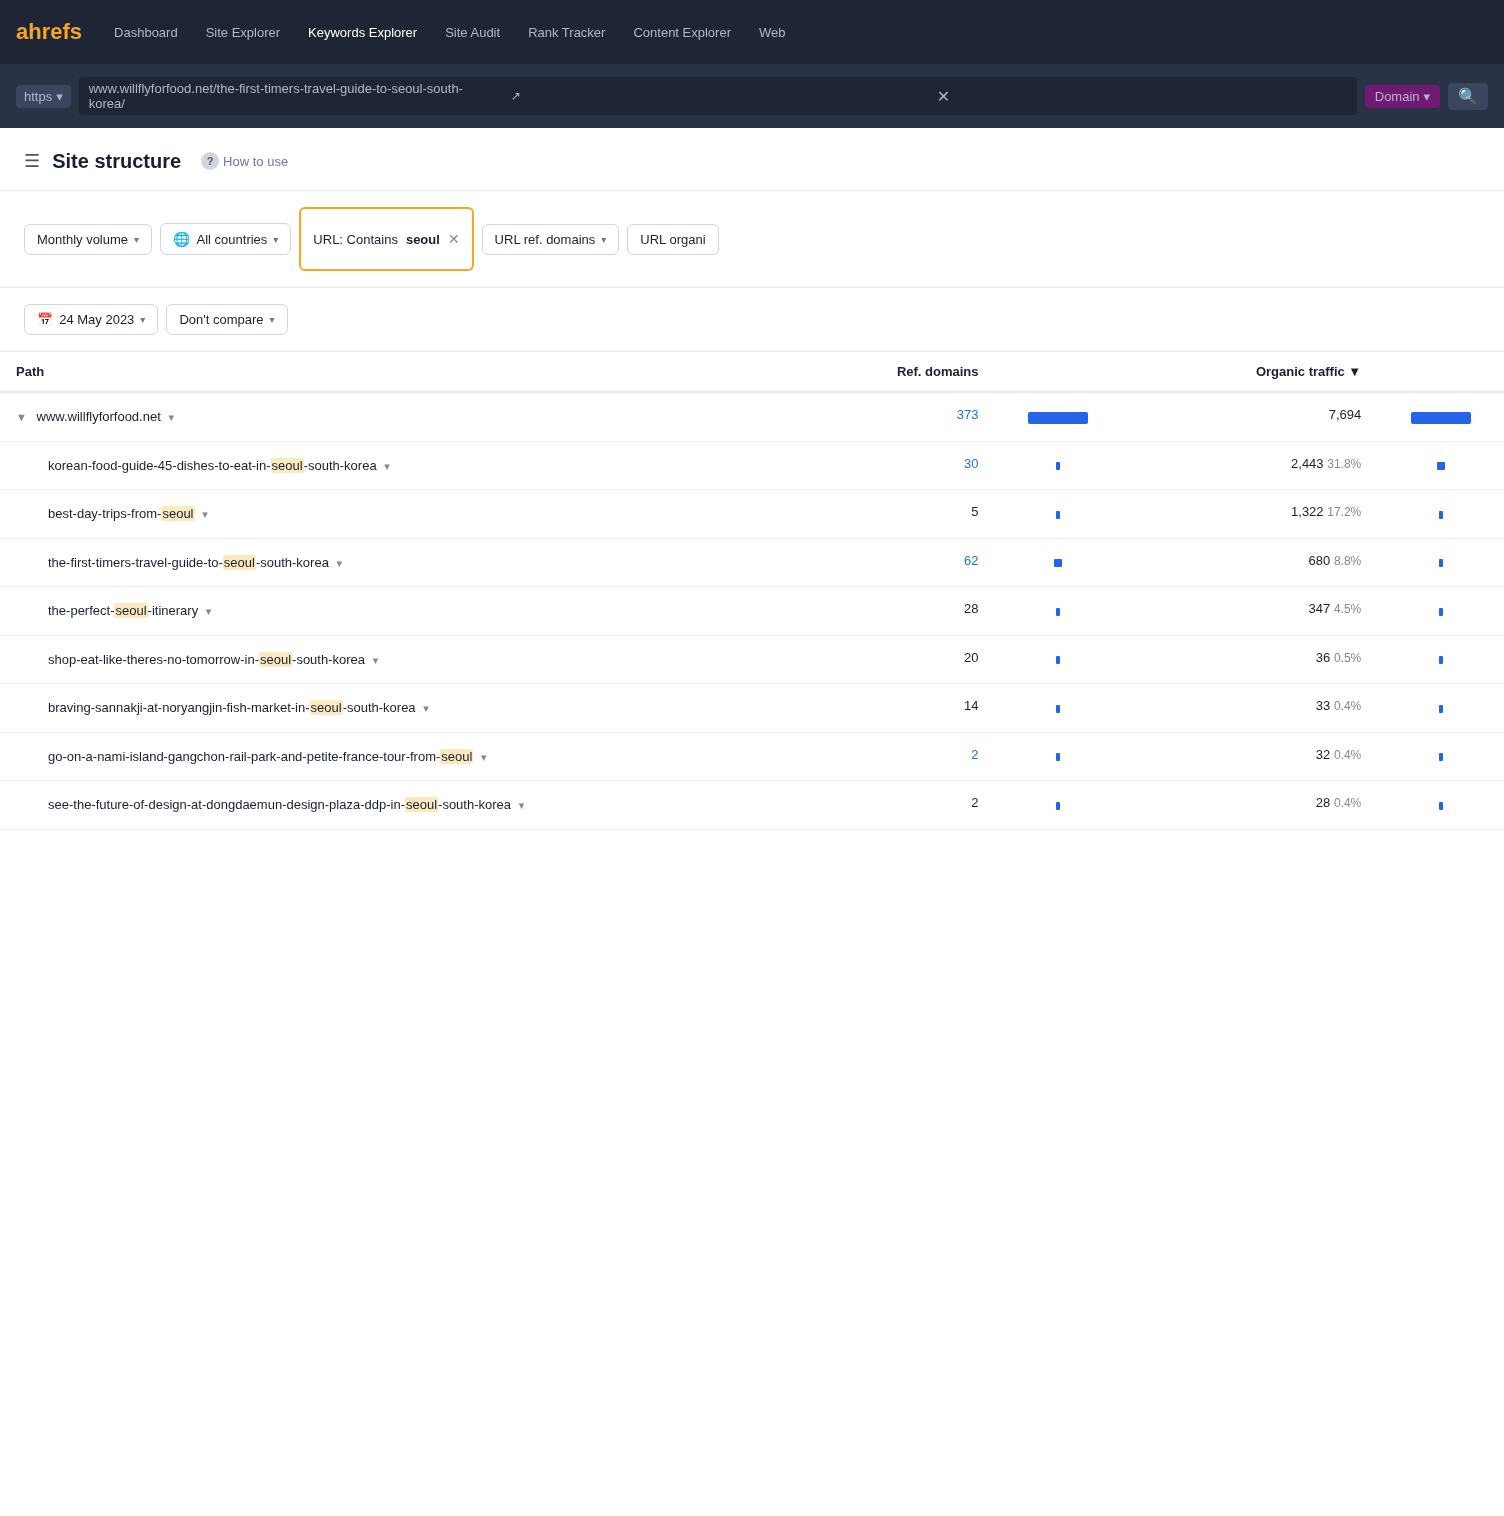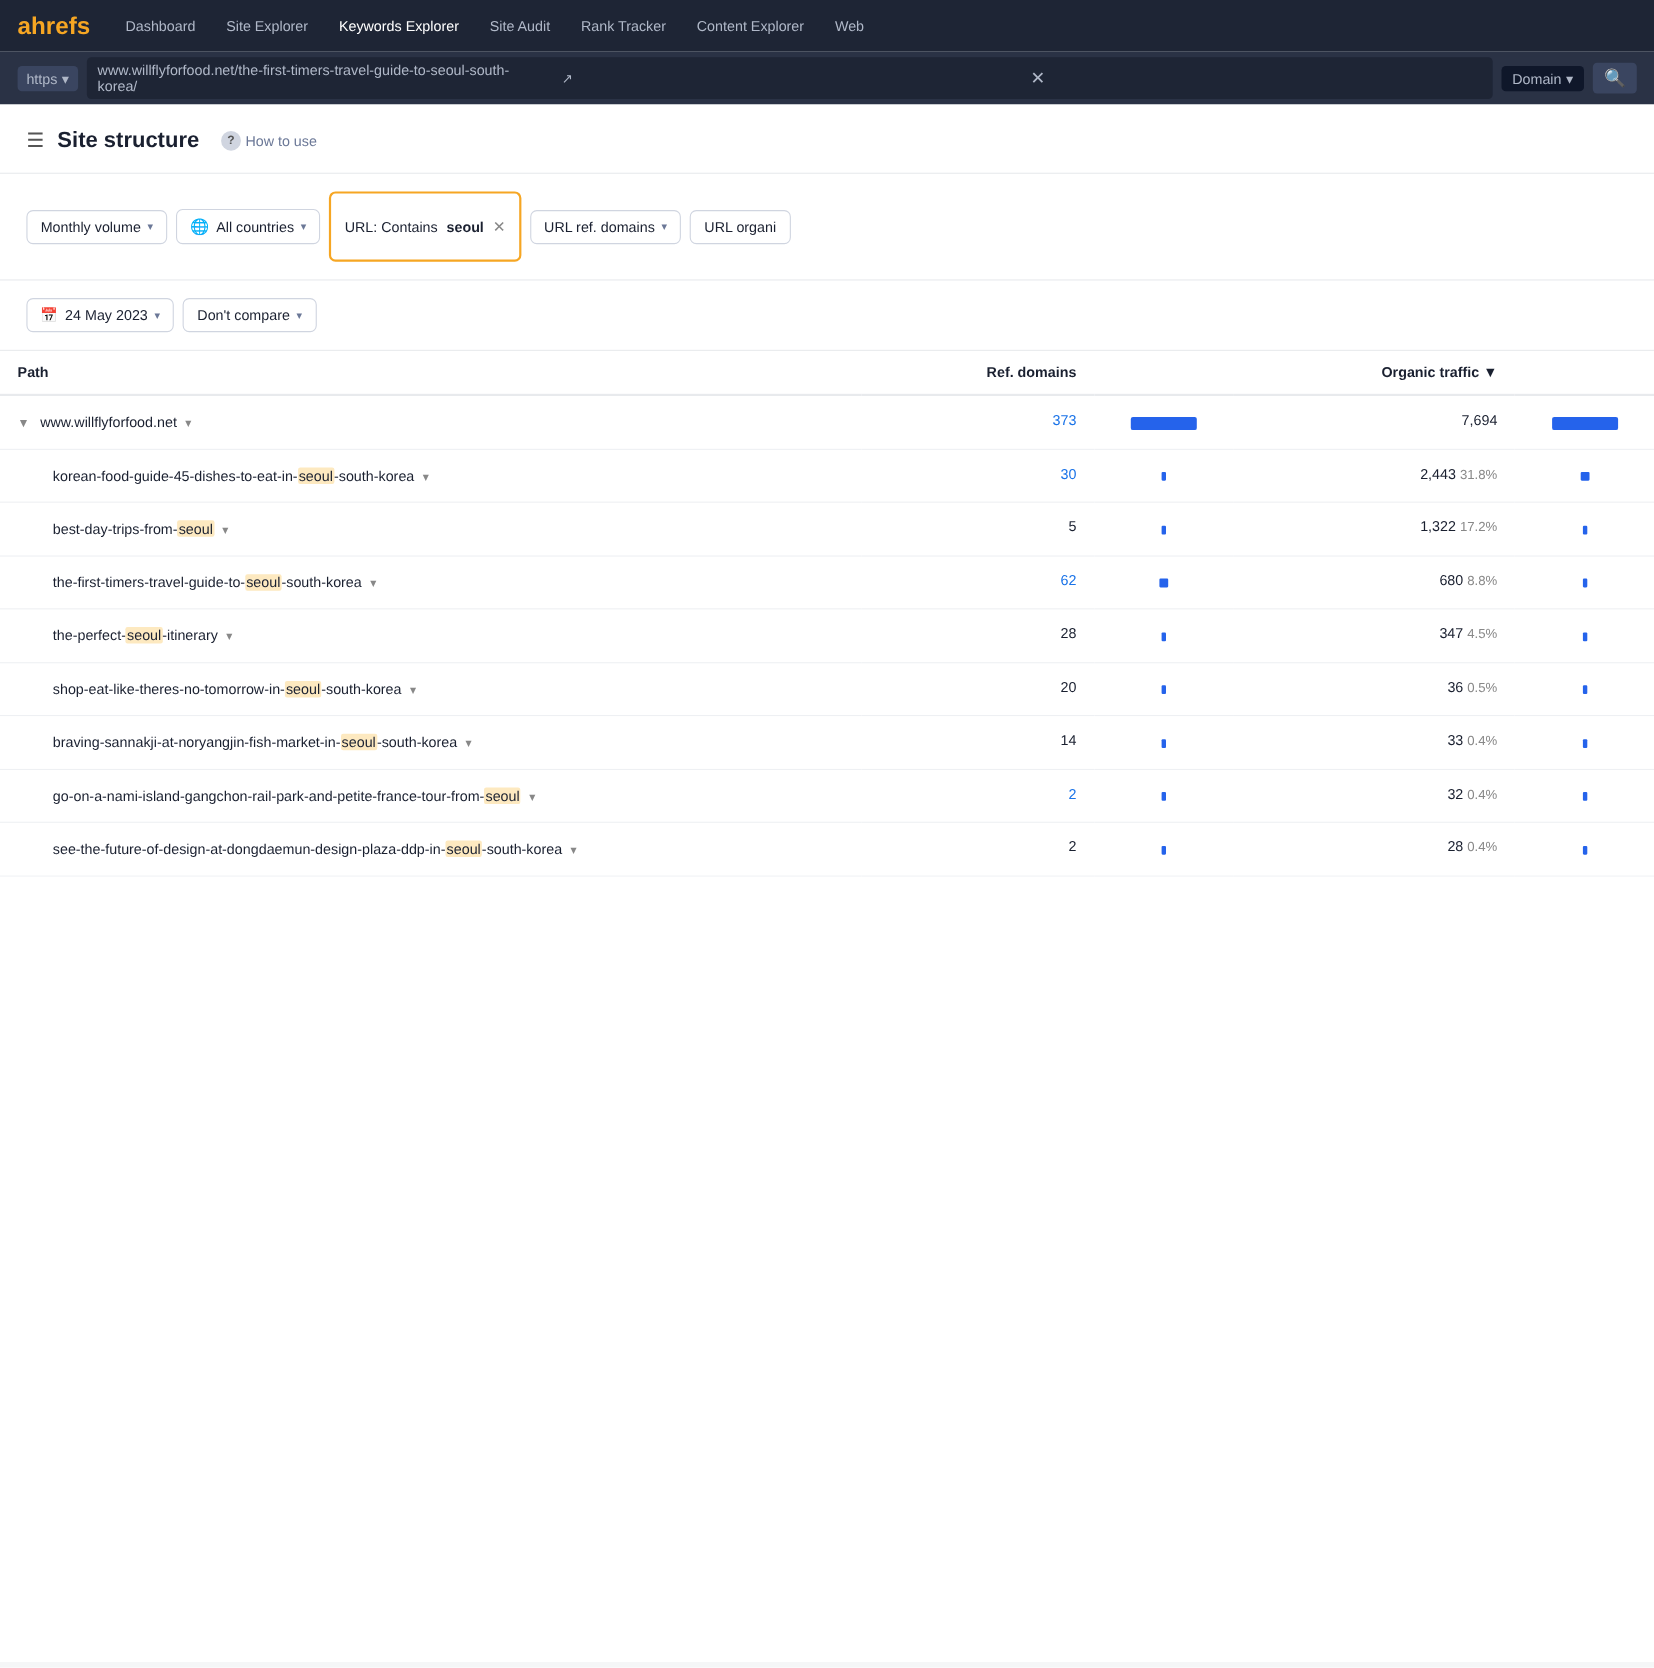--- a/index.html
+++ b/index.html
@@ -4,21 +4,21 @@
   <style>
     * { box-sizing: border-box; margin: 0; padding: 0; }
     body { font-family: -apple-system, BlinkMacSystemFont, 'Segoe UI', sans-serif; background: #f5f6f7; font-size: 14px; color: #1a2030; }
 
     
     .top-nav {
       background: #1e2535;
       display: flex;
       align-items: center;
       padding: 0 16px;
-      height: 47px;
+      height: 64px;
       gap: 4px;
     }
     .logo {
       font-size: 22px;
       font-weight: 900;
       color: white;
       margin-right: 16px;
     }
     .logo span { color: #f6a623; }
     .nav-item {
@@ -31,21 +31,21 @@
     }
     .nav-item.active { color: white; }
 
     
     .url-bar {
       background: #2a3245;
       display: flex;
       align-items: center;
       padding: 8px 16px;
       gap: 8px;
-      height: 48px;
+      height: 64px;
     }
     .url-protocol {
       background: #3a4560;
       color: #b0b8c8;
       border-radius: 4px;
       padding: 4px 8px;
       font-size: 13px;
       display: flex; align-items: center; gap: 4px;
       cursor: pointer;
     }
@@ -56,21 +56,21 @@
       color: #e0e6f0;
       padding: 4px 10px;
       border-radius: 4px;
       font-size: 13px;
       display: flex; align-items: center; gap: 12px;
     }
     .url-input span { color: #b0b8c8; flex:1; }
     .url-icon { color: #6b7897; cursor: pointer; font-size: 12px; }
     .url-close { color: #6b7897; cursor: pointer; font-size: 16px; margin-left: 4px; }
     .domain-btn {
-      background: #0f172a;
+      background: #701a75;
       color: #b0b8c8;
       border-radius: 4px;
       padding: 4px 10px;
       font-size: 13px;
       cursor: pointer;
       display: flex; align-items: center; gap: 4px;
     }
     .search-icon-btn {
       background: #3a4560;
       color: #b0b8c8;

